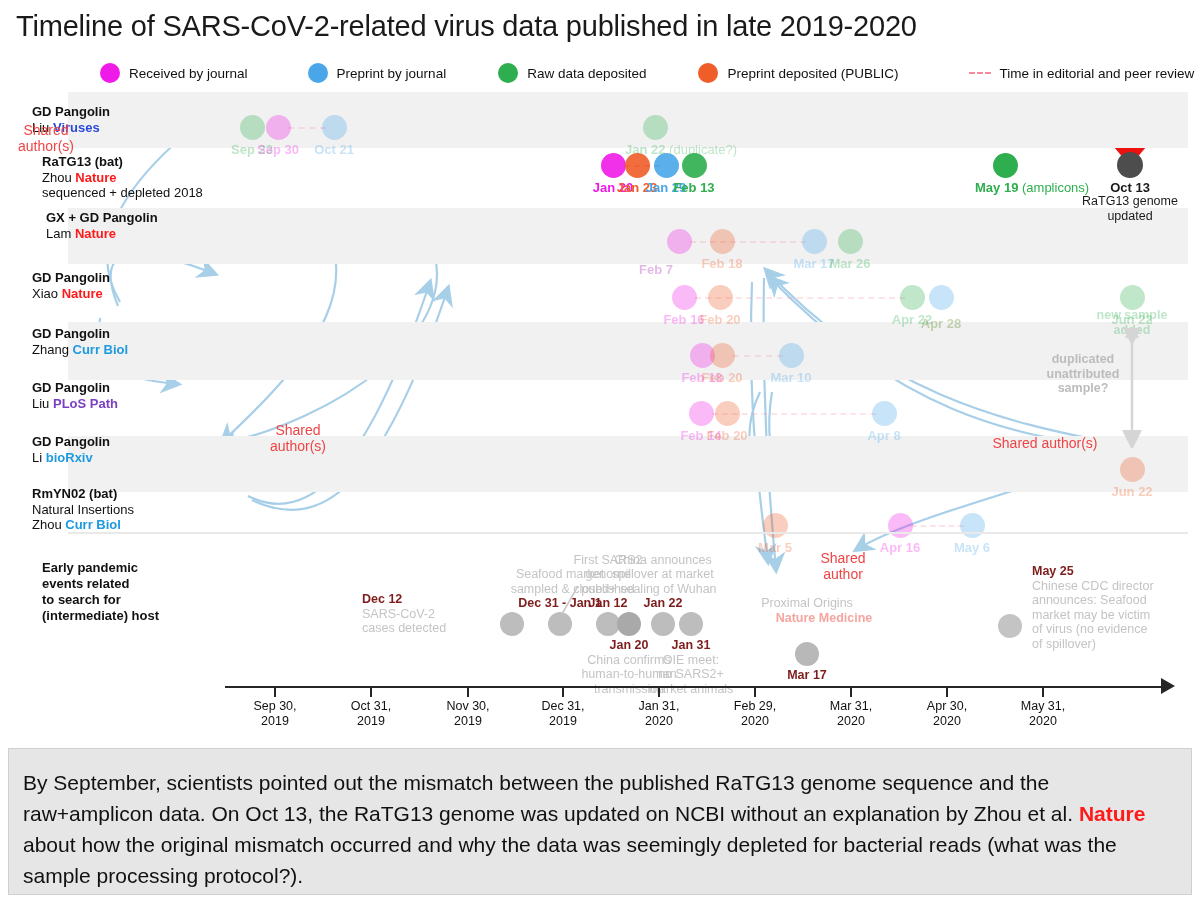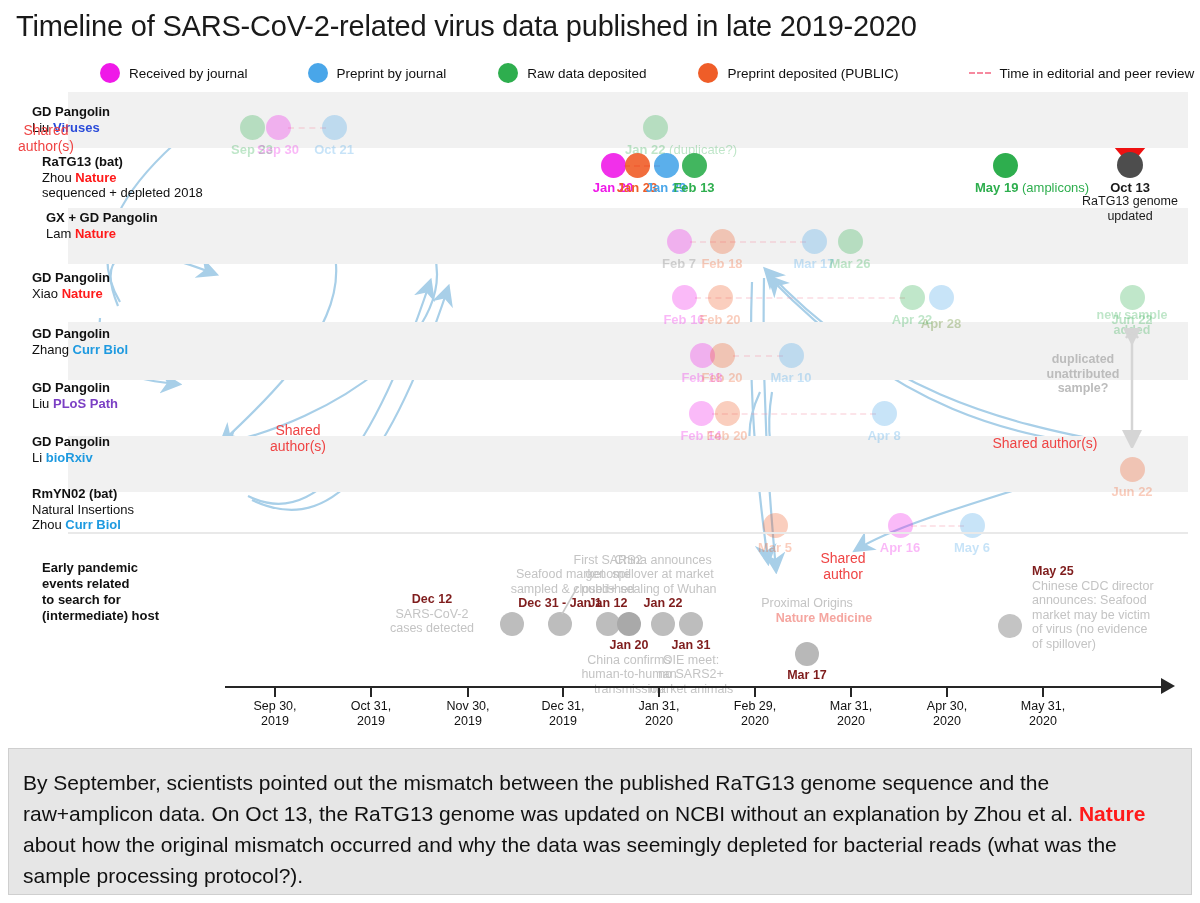--- a/index.html
+++ b/index.html
@@ -130,21 +130,21 @@
       <div class="dlabel" style="left: 626px; width: 80px; text-align: center; top: 88px; color: rgb(73, 166, 233);">Jan 29</div>
       <div class="dot" style="width: 25px; height: 25px; left: 681.5px; top: 60.5px; background: rgb(46, 174, 78); opacity: 0.9;"></div>
       <div class="dlabel" style="left: 654px; width: 80px; text-align: center; top: 88px; color: rgb(46, 174, 78);">Feb 13</div>
       <div class="dot" style="width: 25px; height: 25px; left: 992.5px; top: 60.5px; background: rgb(46, 174, 78);"></div>
       <div class="dlabel" style="left: 975px; width: 200px; text-align: left; top: 88px; color: rgb(46, 174, 78);"><span>May 19</span><span style="font-weight:normal;"> (amplicons)</span></div>
       <div class="dot" style="width: 26px; height: 26px; left: 1117px; top: 60px; background: rgb(77, 77, 77);"></div>
       <div class="dlabel" style="left: 1090px; width: 80px; text-align: center; top: 88px; color: rgb(26, 26, 26);">Oct 13</div>
       <div class="rowlabel" style="left: 46px; width: 240px; top: 118px;"><b>GX + GD Pangolin</b><br><span>Lam</span> <span style="color:#ff1a1a;font-weight:bold;">Nature</span></div>
       <div class="dash ghost" style="left: 690px; top: 149px; width: 116px;"></div>
       <div class="dot ghost-strong" style="width: 25px; height: 25px; left: 666.5px; top: 136.5px; background: rgb(239, 25, 232);"></div>
-      <div class="dlabel ghost-strong" style="left: 639px; width: 80px; text-align: center; top: 164px; color: #737373;">Feb 7</div>
+      <div class="dlabel ghost-strong" style="left: 639px; width: 80px; top: 170px; color: #a21caf;">Feb 7</div>
       <div class="dot ghost-strong" style="width: 25px; height: 25px; left: 709.5px; top: 136.5px; background: rgb(239, 93, 40);"></div>
       <div class="dlabel ghost-strong" style="left: 682px; width: 80px; text-align: center; top: 164px; color: rgb(239, 93, 40);">Feb 18</div>
       <div class="dot ghost-strong" style="width: 25px; height: 25px; left: 801.5px; top: 136.5px; background: rgb(73, 166, 233);"></div>
       <div class="dlabel ghost-strong" style="left: 774px; width: 80px; text-align: center; top: 164px; color: rgb(73, 166, 233);">Mar 17</div>
       <div class="dot ghost-strong" style="width: 25px; height: 25px; left: 837.5px; top: 136.5px; background: rgb(46, 174, 78);"></div>
       <div class="dlabel ghost-strong" style="left: 810px; width: 80px; text-align: center; top: 164px; color: rgb(46, 174, 78);">Mar 26</div>
       <div class="rowlabel" style="left: 32px; width: 240px; top: 178px;"><b>GD Pangolin</b><br><span>Xiao</span> <span style="color:#ff1a1a;font-weight:bold;">Nature</span></div>
       <div class="dash ghost" style="left: 695px; top: 205px; width: 210px;"></div>
       <div class="dot ghost-strong" style="width: 25px; height: 25px; left: 671.5px; top: 192.5px; background: rgb(239, 25, 232);"></div>
       <div class="dlabel ghost-strong" style="left: 644px; width: 80px; text-align: center; top: 220px; color: rgb(239, 25, 232);">Feb 16</div>
@@ -206,21 +206,21 @@
       <div class="shared" style="left: 975px; width: 140px; top: 343px;">Shared author(s)</div>
       <div class="shared" style="left: 800px; width: 86px; top: 458px;">Shared
 author</div>
       <div style="position: absolute; left: 0px; top: 0px; width: 1200px; height: 240px;"></div>
       <div class="rowlabel" style="left: 42px; width: 220px; top: 468px; font-weight: bold; line-height: 16px; white-space: pre-line;">Early pandemic
 events related
 to search for
 (intermediate) host</div>
       <div style="position: absolute; left: 68px; top: 440px; width: 1120px; height: 2px; background: rgb(233, 233, 233);"></div>
       <div class="evt-dot" style="width: 24px; height: 24px; left: 500px; top: 520px;"></div>
-      <div class="evt" style="left: 362px; width: 140px; top: 500px; text-align: center;"><b>Dec 12</b><br><span>SARS-CoV-2
+      <div class="evt" style="left: 362px; width: 140px; top: 500px; text-align: left;"><b>Dec 12</b><br><span>SARS-CoV-2
 cases detected</span></div>
       <div class="evt-dot" style="width: 24px; height: 24px; left: 548px; top: 520px;"></div>
       <div class="evt" style="left: 480px; width: 160px; top: 475px;"><span>Seafood market
 sampled &amp; closed</span><br><b>Dec 31 - Jan 1</b></div>
       <div class="evt-dot" style="width: 24px; height: 24px; left: 596px; top: 520px;"></div>
       <div class="evt" style="left: 528px; width: 160px; top: 460.5px;"><span>First SARS2
 genome
 published</span><br><b>Jan 12</b></div>
       <div class="evt-dot" style="width: 24px; height: 24px; left: 617px; top: 520px; background: rgb(169, 169, 169);"></div>
       <div class="evt" style="left: 549px; width: 160px; top: 546px;"><b>Jan 20</b><br><span>China confirms

